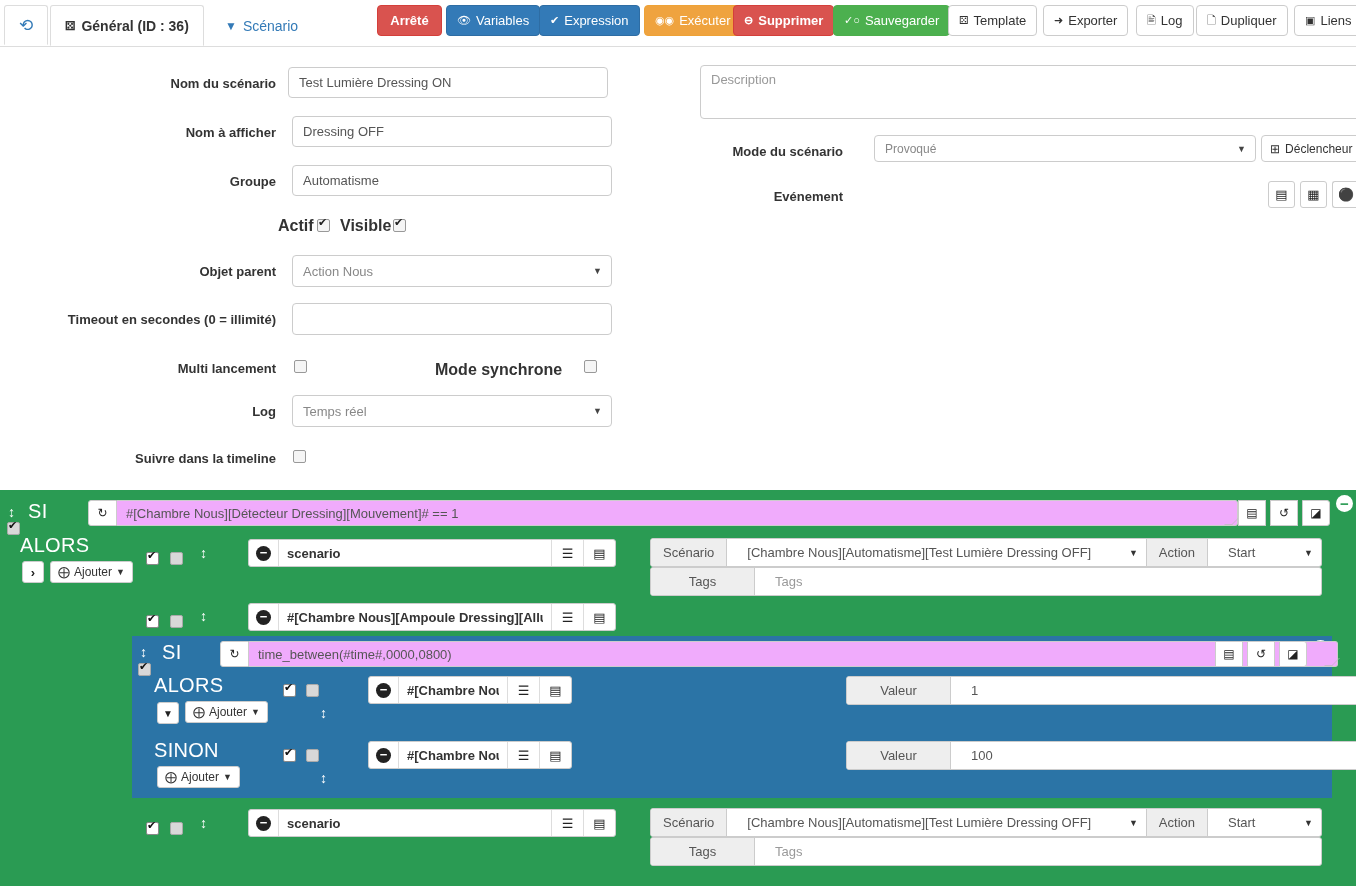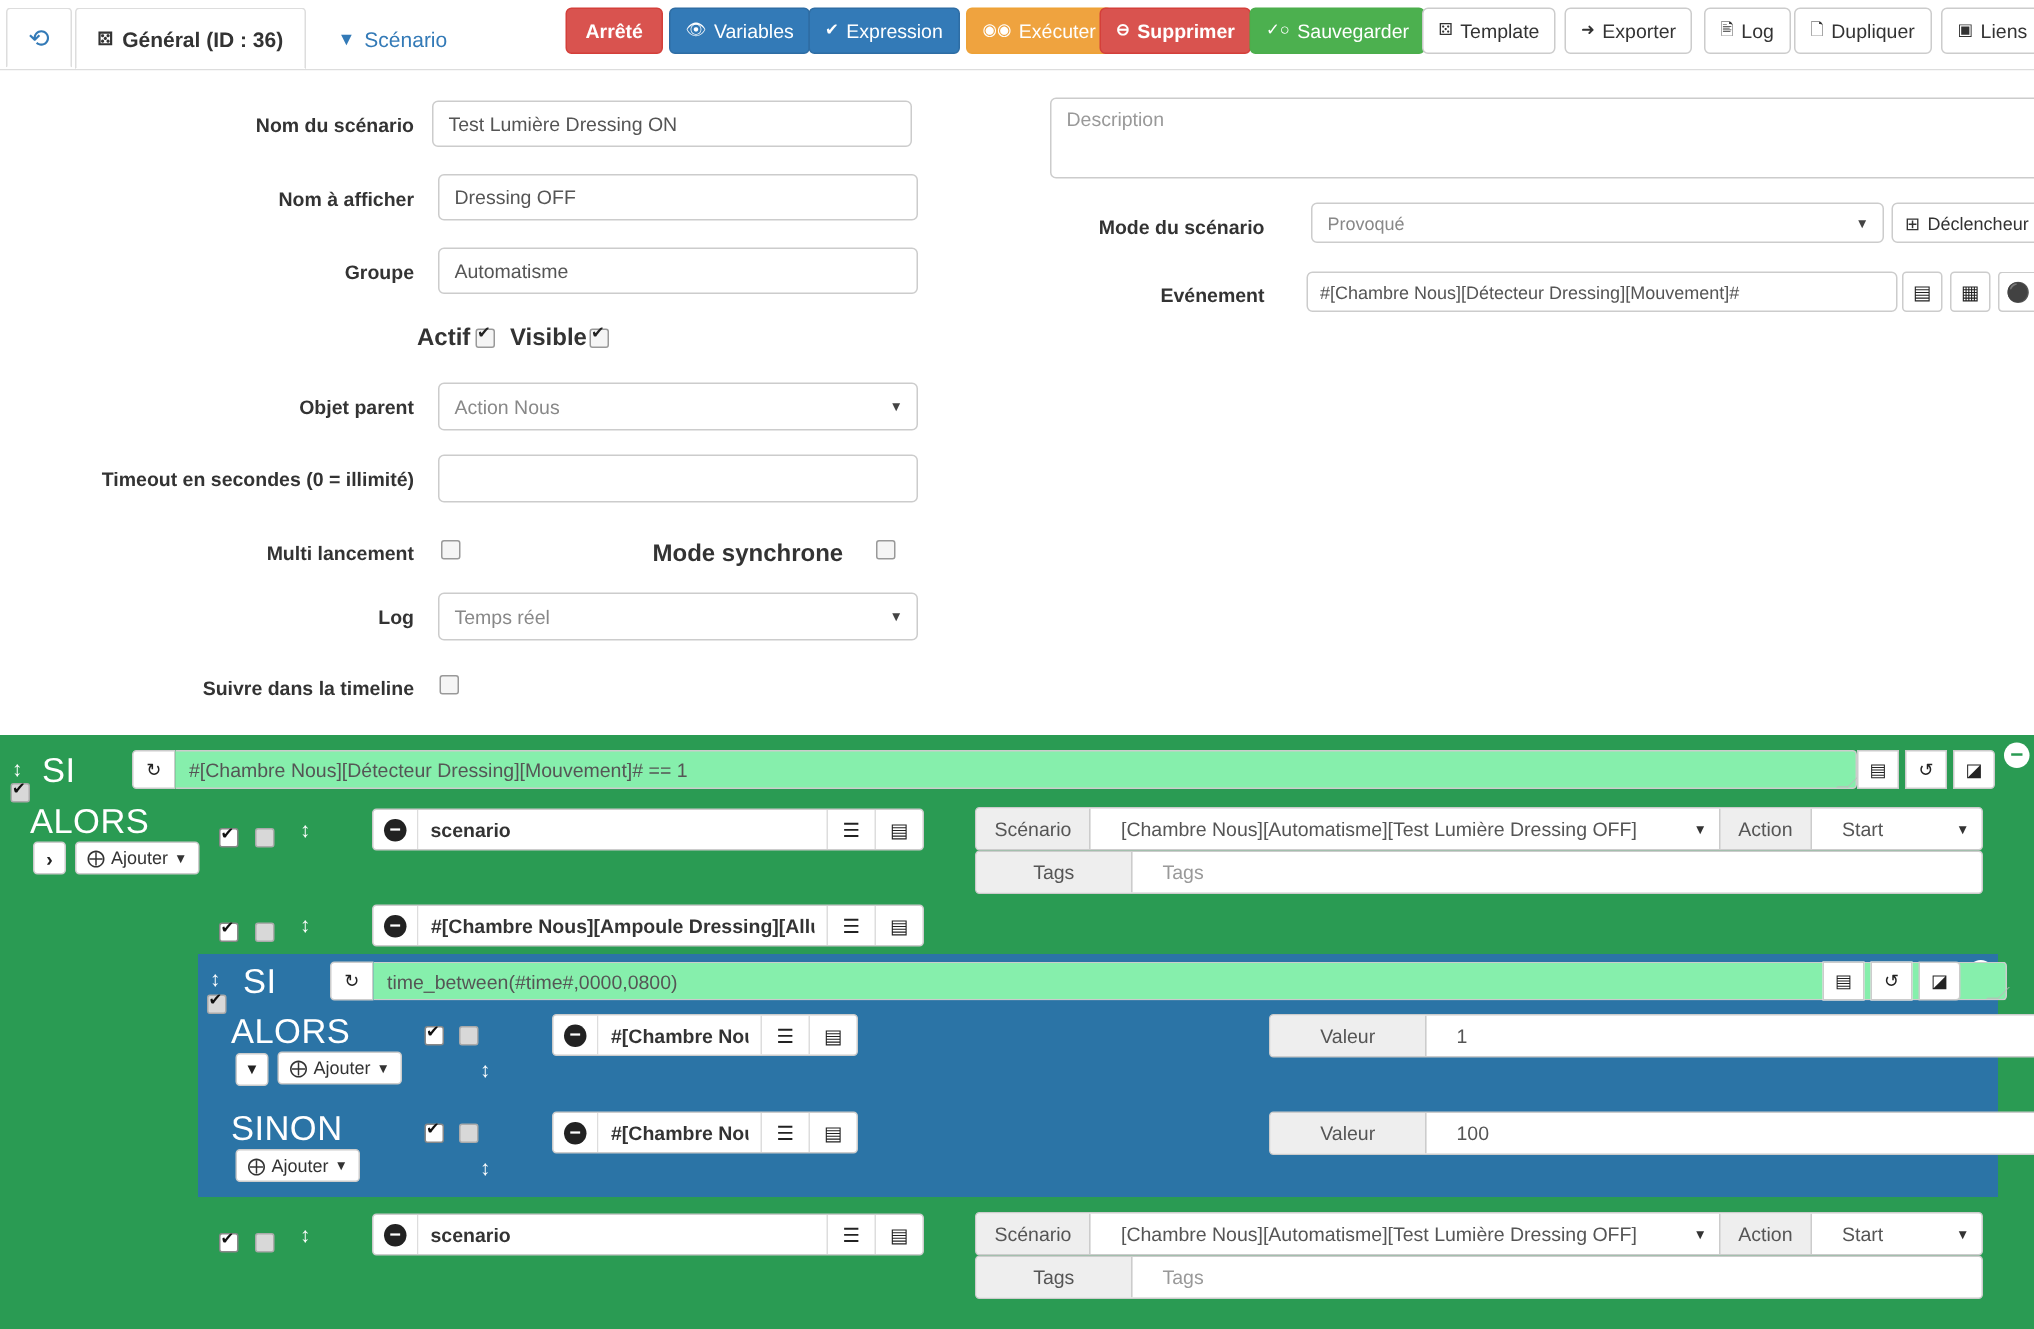--- a/index.html
+++ b/index.html
@@ -97,29 +97,29 @@
     border: 1px solid #ccc; background: #fff; border-radius: 3px;
     display: flex; align-items: center; justify-content: center;
     color: #222; font-size: 13px;
   }
 
   
   .sc-green {
     position: absolute; left: 0; top: 490px; width: 1356px; height: 396px;
     background: #2a9b53;
   }
-  .kw { color: #ffffff; font-size: 23px; letter-spacing: .3px; }
+  .kw { color: #ffffff; font-size: 20px; letter-spacing: .3px; }
 
   .wbtn {
     background: #fff; border: 1px solid #ccc; border-radius: 3px;
     display: flex; align-items: center; justify-content: center;
     color: #222; font-size: 12px; padding: 0;
   }
   .expr-input {
-    background: #86efac; border: 1px solid #ccc; border-radius: 0 3px 3px 0;
+    background: #f0abfc; border: 1px solid #ccc; border-radius: 0 3px 3px 0;
     height: 100%; width: 100%; padding: 5px 9px; font-size: 13px; color: #555;
     border-left: none; position: relative;
   }
   .resize-grip {
     position: absolute; right: 2px; bottom: 1px; width: 8px; height: 8px;
     border-right: 1px solid #bbb; border-bottom: 1px solid #bbb;
     transform: skewX(-45deg); opacity: .7;
   }
   .circ-minus {
     width: 17px; height: 17px; border-radius: 50%;
@@ -323,23 +323,20 @@
         <span>Provoqué</span>
         <span class="caret">▼</span>
       </div>
     </div>
     <div class="fc" style="left:1261px;top:88px;height:27px;display:flex;align-items:center;gap:5px;padding:0 8px;border:1px solid #ccc;border-radius:4px;background:#fff;font-size:12px;white-space:nowrap;">
       <span>⊞</span>
       <span>Déclencheur</span>
     </div>
 
     <div class="fl" style="left:640px;top:142px;width:203px;">Evénement</div>
-    <div class="fc" style="left:871px;top:134px;width:394px;height:27px;">
-      <input class="txt" style="font-size: 12px; padding: 4px 8px;" value="#[Chambre Nous][Détecteur Dressing][Mouvement]#">
-    </div>
     <div class="iconbtn fc" style="left:1268px;top:134px;width:27px;height:27px;">
       <span>▤</span>
     </div>
     <div class="iconbtn fc" style="left:1300px;top:134px;width:27px;height:27px;">
       <span>▦</span>
     </div>
     <div class="iconbtn fc" style="left:1332px;top:134px;width:27px;height:27px;border-right:none;">
       <span>⚫</span>
     </div>
   </div>

